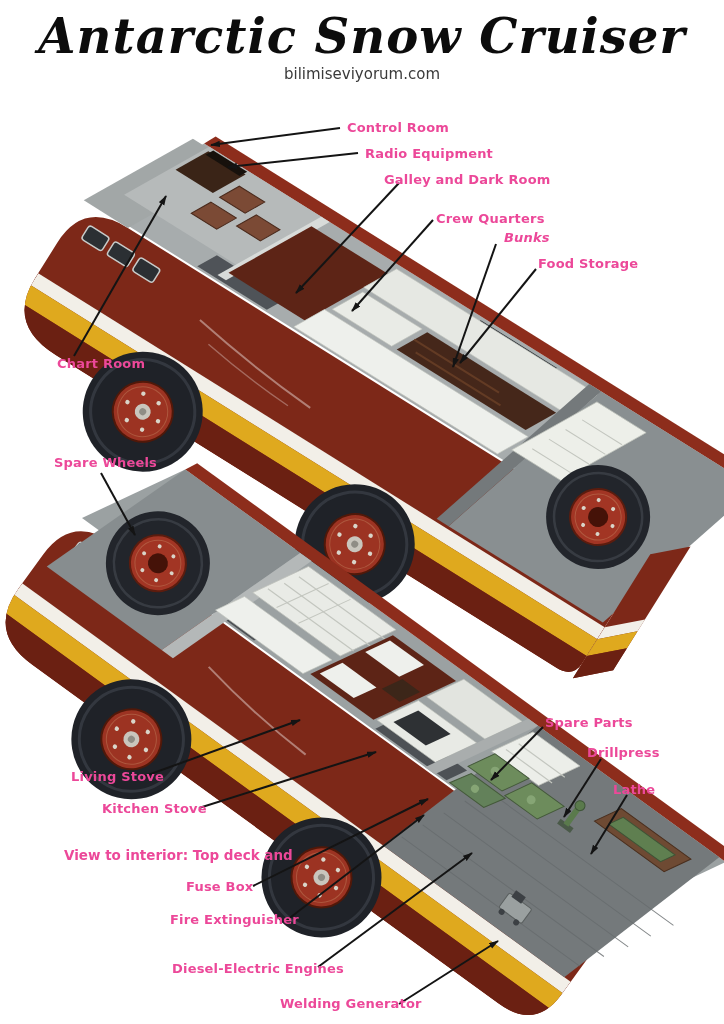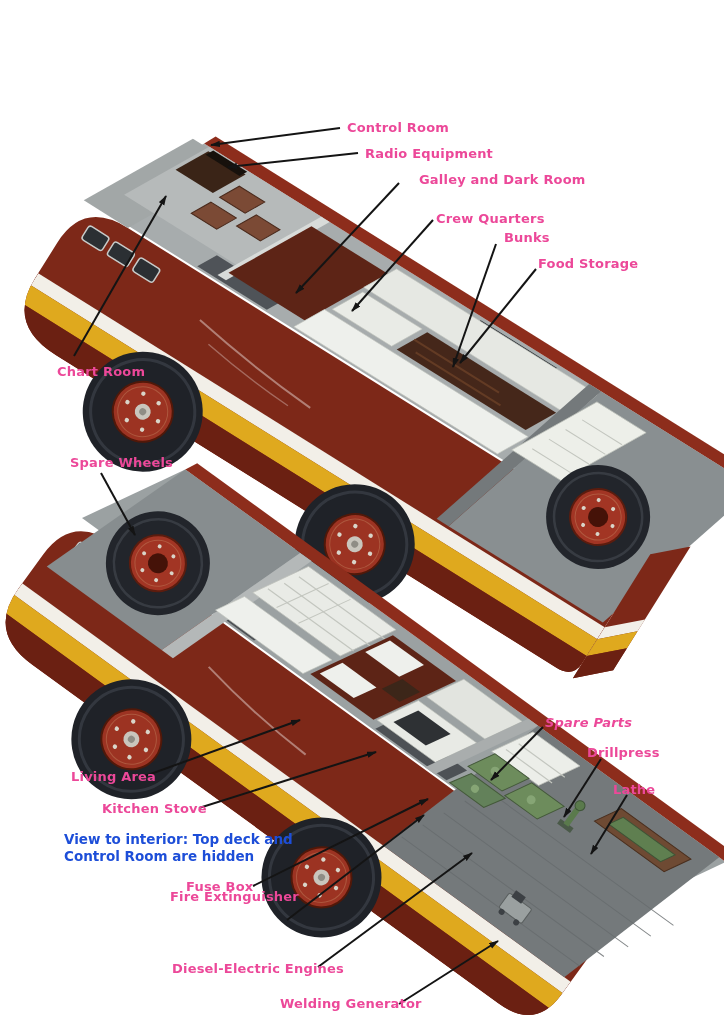--- a/index.html
+++ b/index.html
@@ -9,27 +9,31 @@
   .title{margin:10px 0 0 0;font-family:"DejaVu Serif","Liberation Serif",serif;
          font-style:italic;font-weight:700;font-size:48px;line-height:1.1;color:#0c0c0c;
          letter-spacing:1px;}
   .subtitle{margin:2px 0 0 0;font-size:15px;color:#3a3a3a;
             font-family:"DejaVu Sans","Liberation Sans",sans-serif;}
   .scene{position:absolute;top:0;left:0;}
   .callout-label{position:absolute;font-family:"DejaVu Sans","Liberation Sans",sans-serif;
                  font-weight:700;font-size:13px;line-height:1.25;color:#ec4899;
                  letter-spacing:.2px;white-space:nowrap;}
   .note-line{position:absolute;font-family:"DejaVu Sans","Liberation Sans",sans-serif;
-             font-weight:700;font-size:13.5px;color:#1d4ed8;white-space:nowrap;}
+             font-weight:700;font-size:13.5px;color:#ec4899;white-space:nowrap;margin-top:16px;}
 </style>
 </head>
 <body>
 
 <div class="page">
 
+  <div class="header">
+    <h1 class="title">Antarctic Snow Cruiser</h1>
+    <div class="subtitle">bilimiseviyorum.com</div>
+  </div>
 
   <svg class="scene" width="724" height="1024" viewBox="0 0 724 1024" xmlns="http://www.w3.org/2000/svg">
     <defs>
       <marker id="arw" markerWidth="12" markerHeight="10" refX="9" refY="3.2" orient="auto" markerUnits="userSpaceOnUse">
         <path d="M0,0 L10,3.2 L0,6.4 Z" fill="#141414"></path>
       </marker>
       <clipPath id="hull1">
         <path d="M -12,52 Q -12,2 40,2 L 636,2 Q 656,2 656,18 L 656,130 Q 656,148 636,148 L 46,148 Q -12,148 -12,94 Z"></path>
       </clipPath>
       <clipPath id="hull2">
@@ -230,31 +234,30 @@
       <line x1="199" y1="808" x2="376" y2="752" marker-end="url(#arw)"></line>
       <line x1="253" y1="886" x2="428" y2="799" marker-end="url(#arw)"></line>
       <line x1="287" y1="920" x2="424" y2="815" marker-end="url(#arw)"></line>
       <line x1="318" y1="967" x2="472" y2="853" marker-end="url(#arw)"></line>
       <line x1="399" y1="1004" x2="498" y2="941" marker-end="url(#arw)"></line>
     </g>
   </svg>
 
   <div class="callout-label" style="left:347px;top:120px;">Control Room</div>
   <div class="callout-label" style="left:365px;top:146px;">Radio Equipment</div>
-  <div class="callout-label" style="left:419px;top:172px;">Galley and Dark Room</div>
+  <div class="callout-label" style="left:384px;top:172px;">Galley and Dark Room</div>
   <div class="callout-label" style="left:436px;top:211px;text-align:right;">Crew Quarters</div>
-  <div class="callout-label" style="left:504px;top:230px;">Bunks</div>
+  <div class="callout-label" style="left:504px;top:230px;font-style:italic;">Bunks</div>
   <div class="callout-label" style="left:538px;top:256px;">Food Storage</div>
-  <div class="callout-label" style="left:57px;top:364px;">Chart Room</div>
-  <div class="callout-label" style="left:70px;top:455px;text-align:right;">Spare Wheels</div>
-  <div class="callout-label" style="left:545px;top:715px;font-style:italic;">Spare Parts</div>
+  <div class="callout-label" style="left:57px;top:356px;">Chart Room</div>
+  <div class="callout-label" style="left:54px;top:455px;text-align:right;">Spare Wheels</div>
+  <div class="callout-label" style="left:545px;top:715px;">Spare Parts</div>
   <div class="callout-label" style="left:587px;top:745px;">Drillpress</div>
   <div class="callout-label" style="left:613px;top:782px;">Lathe</div>
-  <div class="callout-label" style="left:71px;top:769px;">Living Area</div>
+  <div class="callout-label" style="left:71px;top:769px;">Living Stove</div>
   <div class="callout-label" style="left:102px;top:801px;">Kitchen Stove</div>
   <div class="note-line" style="left:64px;top:831px;">View to interior: Top deck and</div>
-  <div class="note-line" style="left:64px;top:848px;">Control Room are hidden</div>
   <div class="callout-label" style="left:186px;top:879px;text-align:center;">Fuse Box</div>
-  <div class="callout-label" style="left:170px;top:889px;">Fire Extinguisher</div>
+  <div class="callout-label" style="left:170px;top:912px;">Fire Extinguisher</div>
   <div class="callout-label" style="left:172px;top:961px;">Diesel-Electric Engines</div>
   <div class="callout-label" style="left:280px;top:996px;">Welding Generator</div>
 
 </div>
 
 </body></html>

